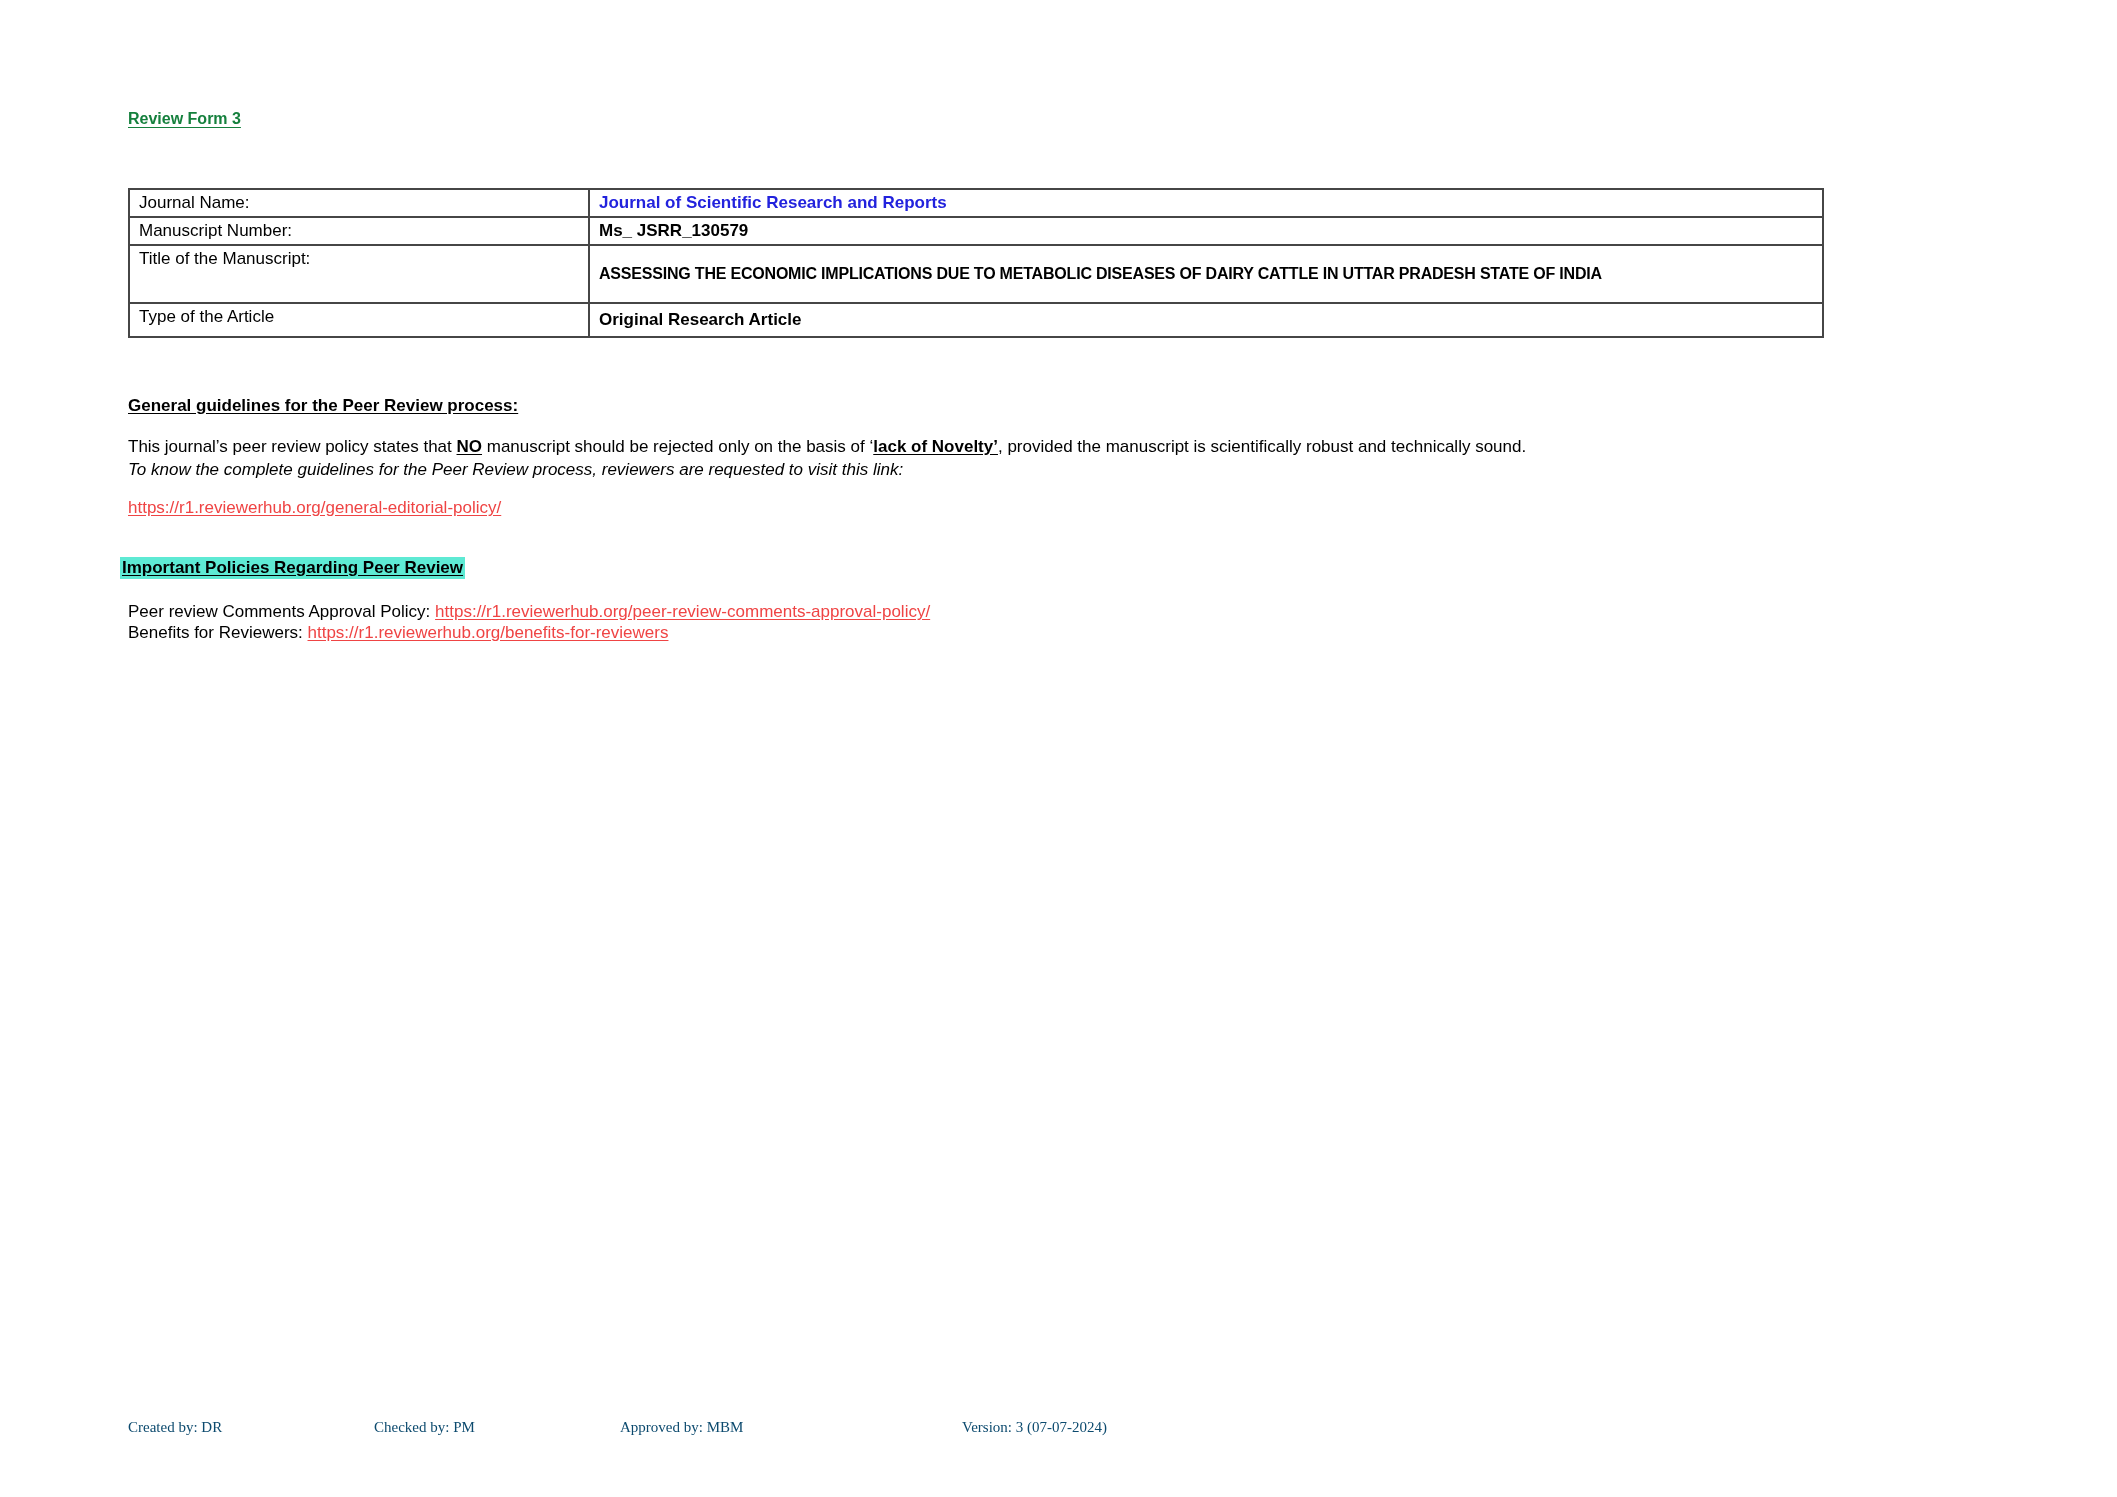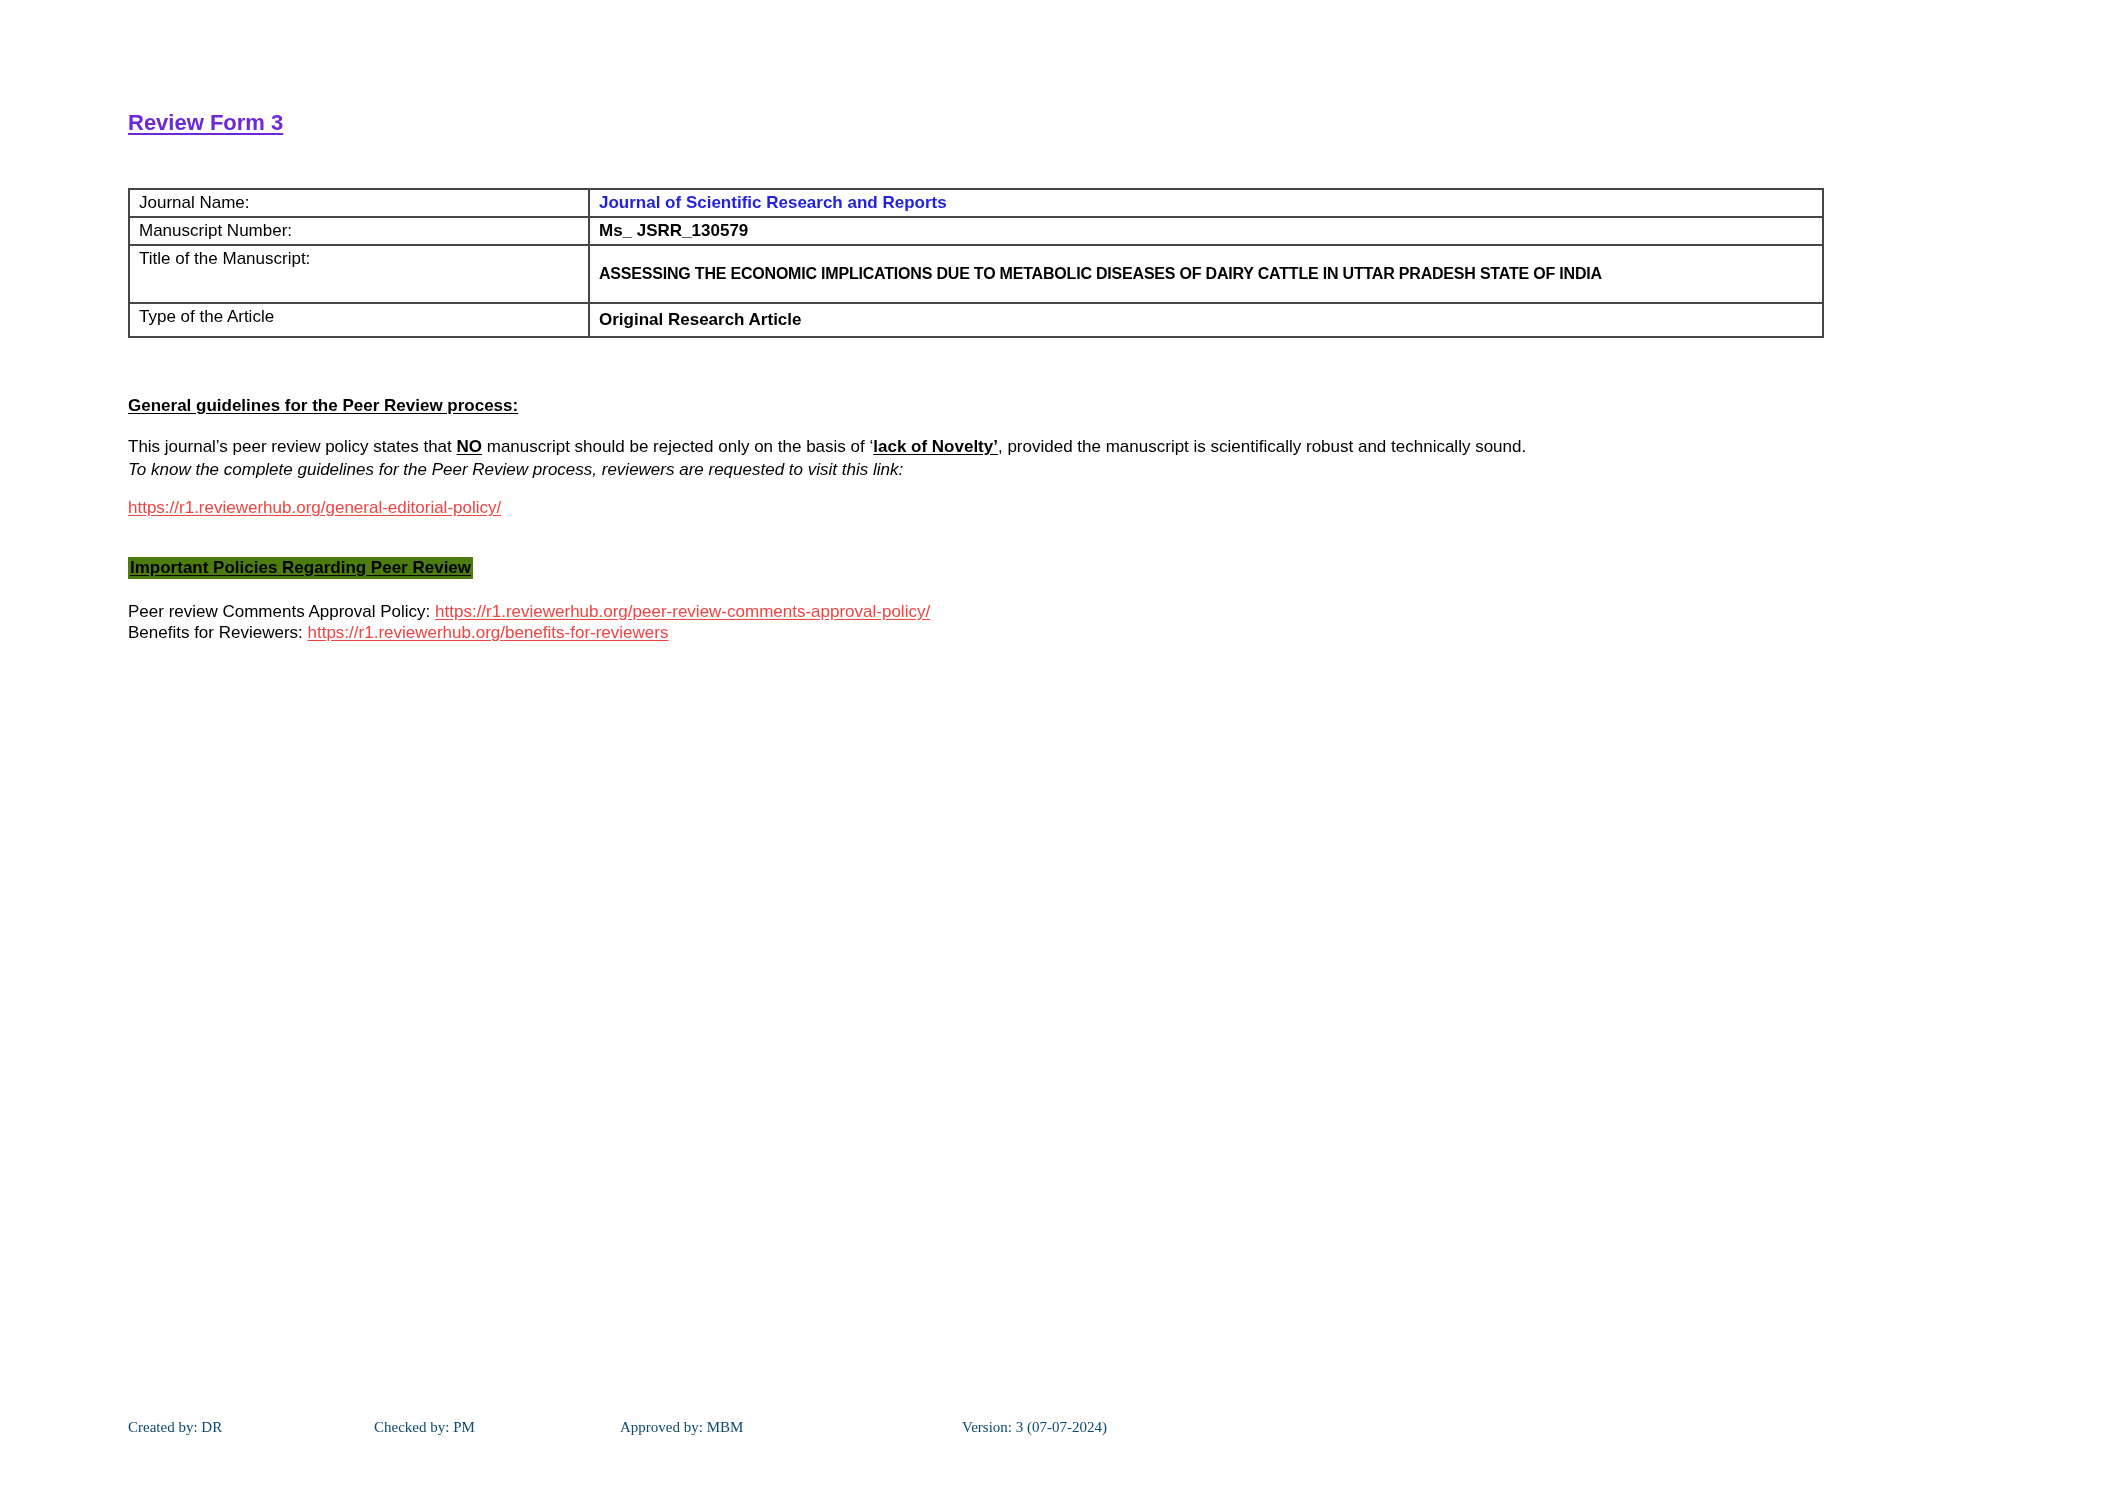--- a/index.html
+++ b/index.html
@@ -10,23 +10,23 @@
     height: 1497px;
     background: #ffffff;
     font-family: "Liberation Sans", sans-serif;
     color: #000000;
     overflow: hidden;
   }
   .doc-title {
     position: absolute;
     left: 128px;
     top: 110px;
-    font-size: 22px;
+    font-size: 16px;
     font-weight: bold;
-    color: #6d28d9;
+    color: #15803d;
     text-decoration: underline;
     text-underline-offset: 3px;
   }
   table.ms-table {
     position: absolute;
     left: 128px;
     top: 188px;
     width: 1696px;
     border-collapse: collapse;
     table-layout: fixed;
@@ -70,23 +70,23 @@
     text-underline-offset: 2px;
   }
   a.doc-link, .doc-link {
     color: #ef4444;
     text-decoration: underline;
     text-underline-offset: 2px;
     cursor: pointer;
   }
   .highlight-heading {
     position: absolute;
-    left: 128px;
+    left: 120px;
     top: 557px;
-    background: #4d7c0f;
+    background: #5eead4;
     font-size: 17px;
     font-weight: bold;
     text-decoration: underline;
     text-underline-offset: 2px;
     padding: 1px 2px;
   }
   .footer-item {
     position: absolute;
     top: 1419px;
     font-family: "Liberation Serif", serif;

